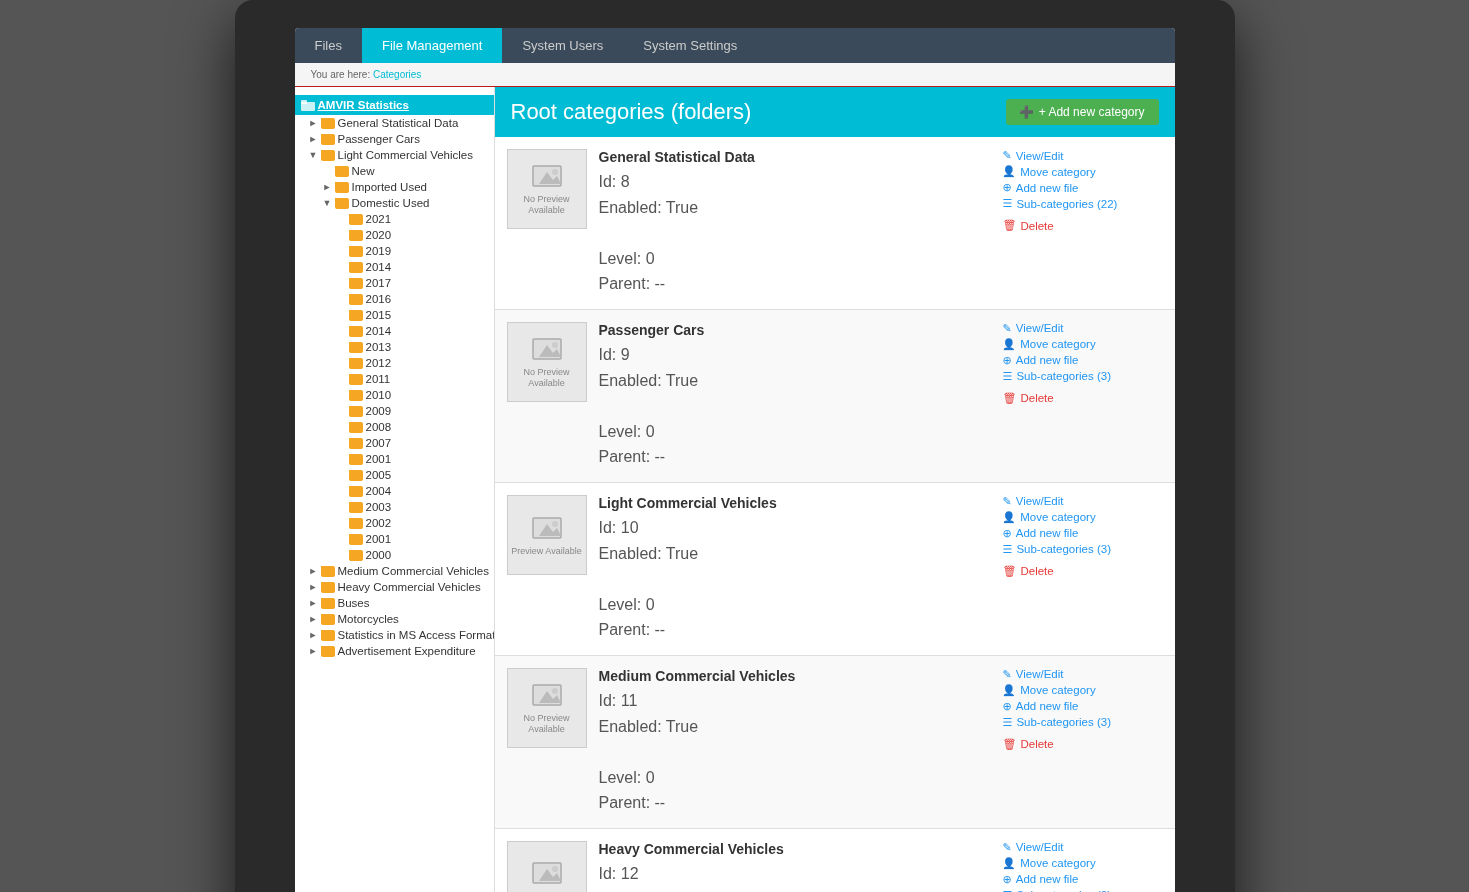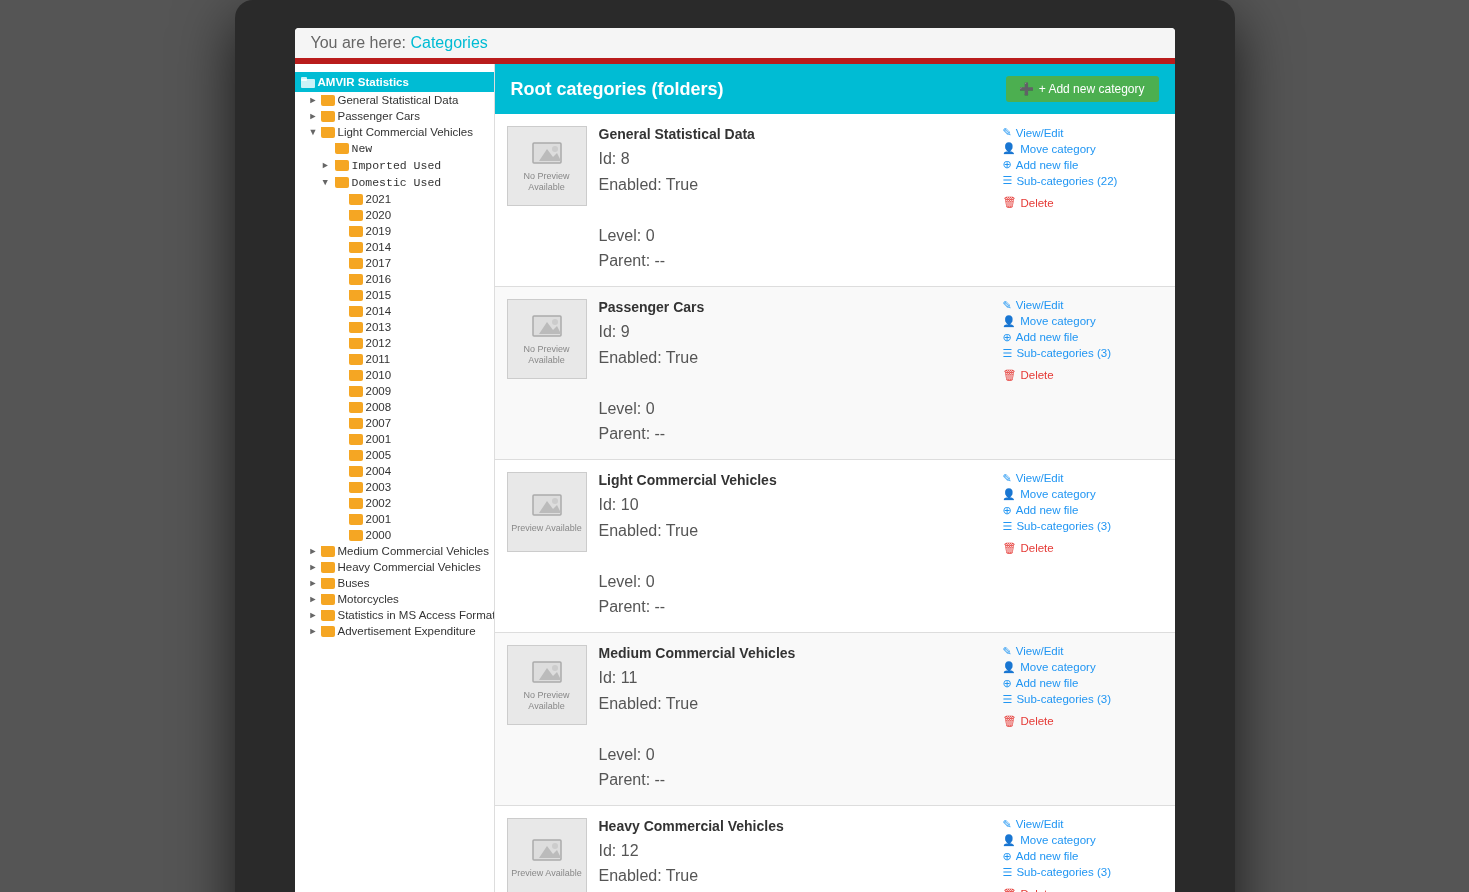--- a/index.html
+++ b/index.html
@@ -60,24 +60,24 @@
       background: none;
     }
     .nav-tab.active {
       background: #00bcd4;
       color: #fff;
     }
 
     
     .breadcrumb {
       padding: 6px 16px;
-      font-size: 16px;
+      font-size: 10px;
       color: #666;
       background: #f5f5f5;
-      border-bottom: 6px solid #b91c1c;
+      border-bottom: 1px solid #b91c1c;
     }
     .breadcrumb a { color: #00bcd4; text-decoration: none; }
 
     
     .main-layout {
       display: flex;
       background: #f0f0f0;
       min-height: 520px;
     }
 
@@ -111,44 +111,44 @@
       flex-shrink: 0;
     }
     .tree-icon {
       width: 14px;
       height: 12px;
       margin-right: 3px;
       flex-shrink: 0;
     }
 
     .tree-label { color: #333; font-size: 11.5px; }
-    .tree-item.root .tree-label { color: #fff; }
+    .tree-item.root .tree-label { color: #fff; text-decoration: underline; }
 
     .indent-1 { padding-left: 14px; }
-    .indent-2 { padding-left: 28px; font-family: Liberation Mono, monospace; }
+    .indent-2 { padding-left: 28px; }
     .indent-3 { padding-left: 42px; text-align: right; }
 
     
     .content-area {
       flex: 1;
       padding: 0;
       overflow-y: auto;
     }
 
     .content-header {
       background: #00bcd4;
       padding: 12px 16px;
       display: flex;
       justify-content: space-between;
       align-items: center;
     }
     .content-header h2 {
       color: #fff;
-      font-size: 18px;
-      font-weight: bold;
+      font-size: 22px;
+      font-weight: normal;
     }
     .add-btn {
       background: #4caf50;
       color: #fff;
       border: none;
       padding: 6px 14px;
       border-radius: 3px;
       cursor: pointer;
       font-size: 12px;
       display: flex;
@@ -216,20 +216,26 @@
     .action-link.delete { color: #e53935; margin-top: 6px; }
     .action-icon { font-size: 11px; }
   </style>
 </head>
 <body>
 
 <div class="laptop-outer">
   <div class="laptop-screen">
 
 
+    <div class="nav-bar">
+    <button class="nav-tab">Files</button>
+        <button class="nav-tab active">File Management</button>
+        <button class="nav-tab">System Users</button>
+        <button class="nav-tab">System Settings</button>
+      </div>
 
     <div class="breadcrumb">
       <span>You are here: </span><a href="#">Categories</a>
     </div>
 
     <div class="main-layout">
 
       <div class="sidebar">
 
         <div class="tree-item root">

